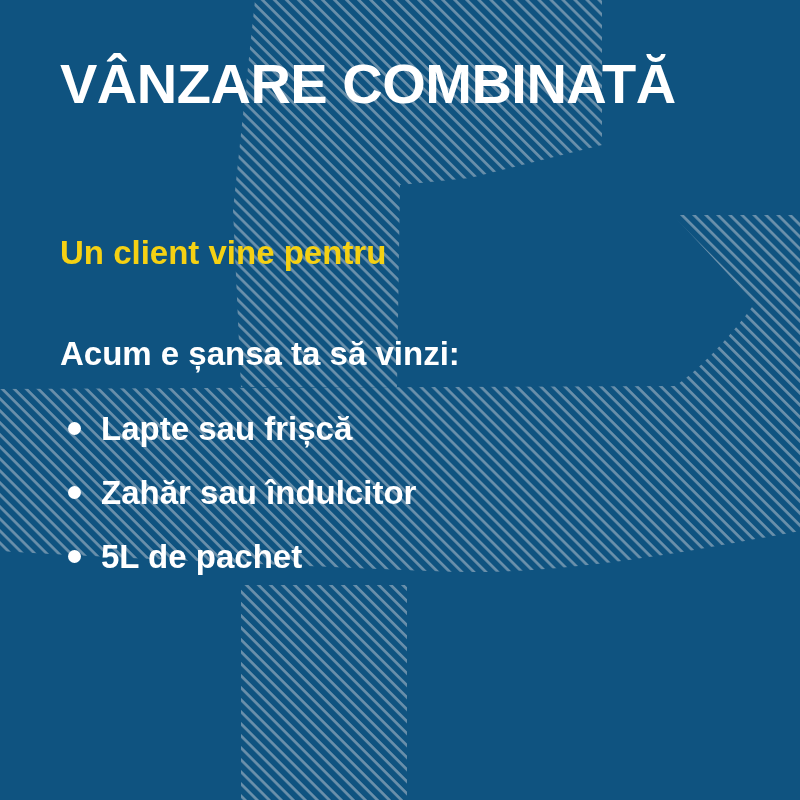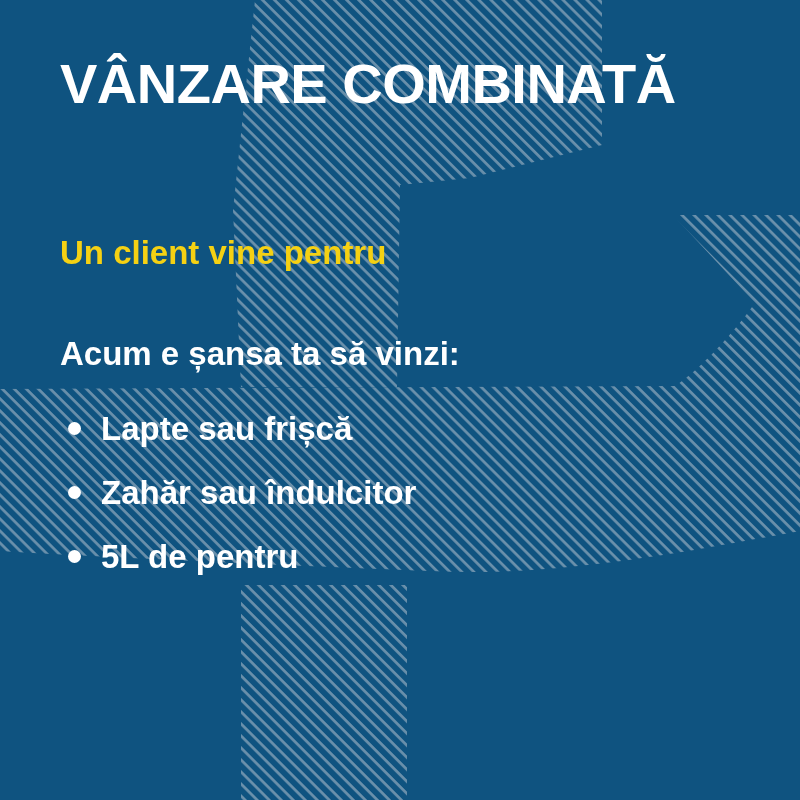--- a/index.html
+++ b/index.html
@@ -89,17 +89,17 @@
     <li>
       <span class="dot"></span>
       <span>Lapte sau frișcă</span>
     </li>
     <li>
       <span class="dot"></span>
       <span>Zahăr sau îndulcitor</span>
     </li>
     <li>
       <span class="dot"></span>
-      <span>5L de pentru</span>
+      <span>5L de pachet</span>
     </li>
   </ul>
 
 </div>
 
 </body></html>

